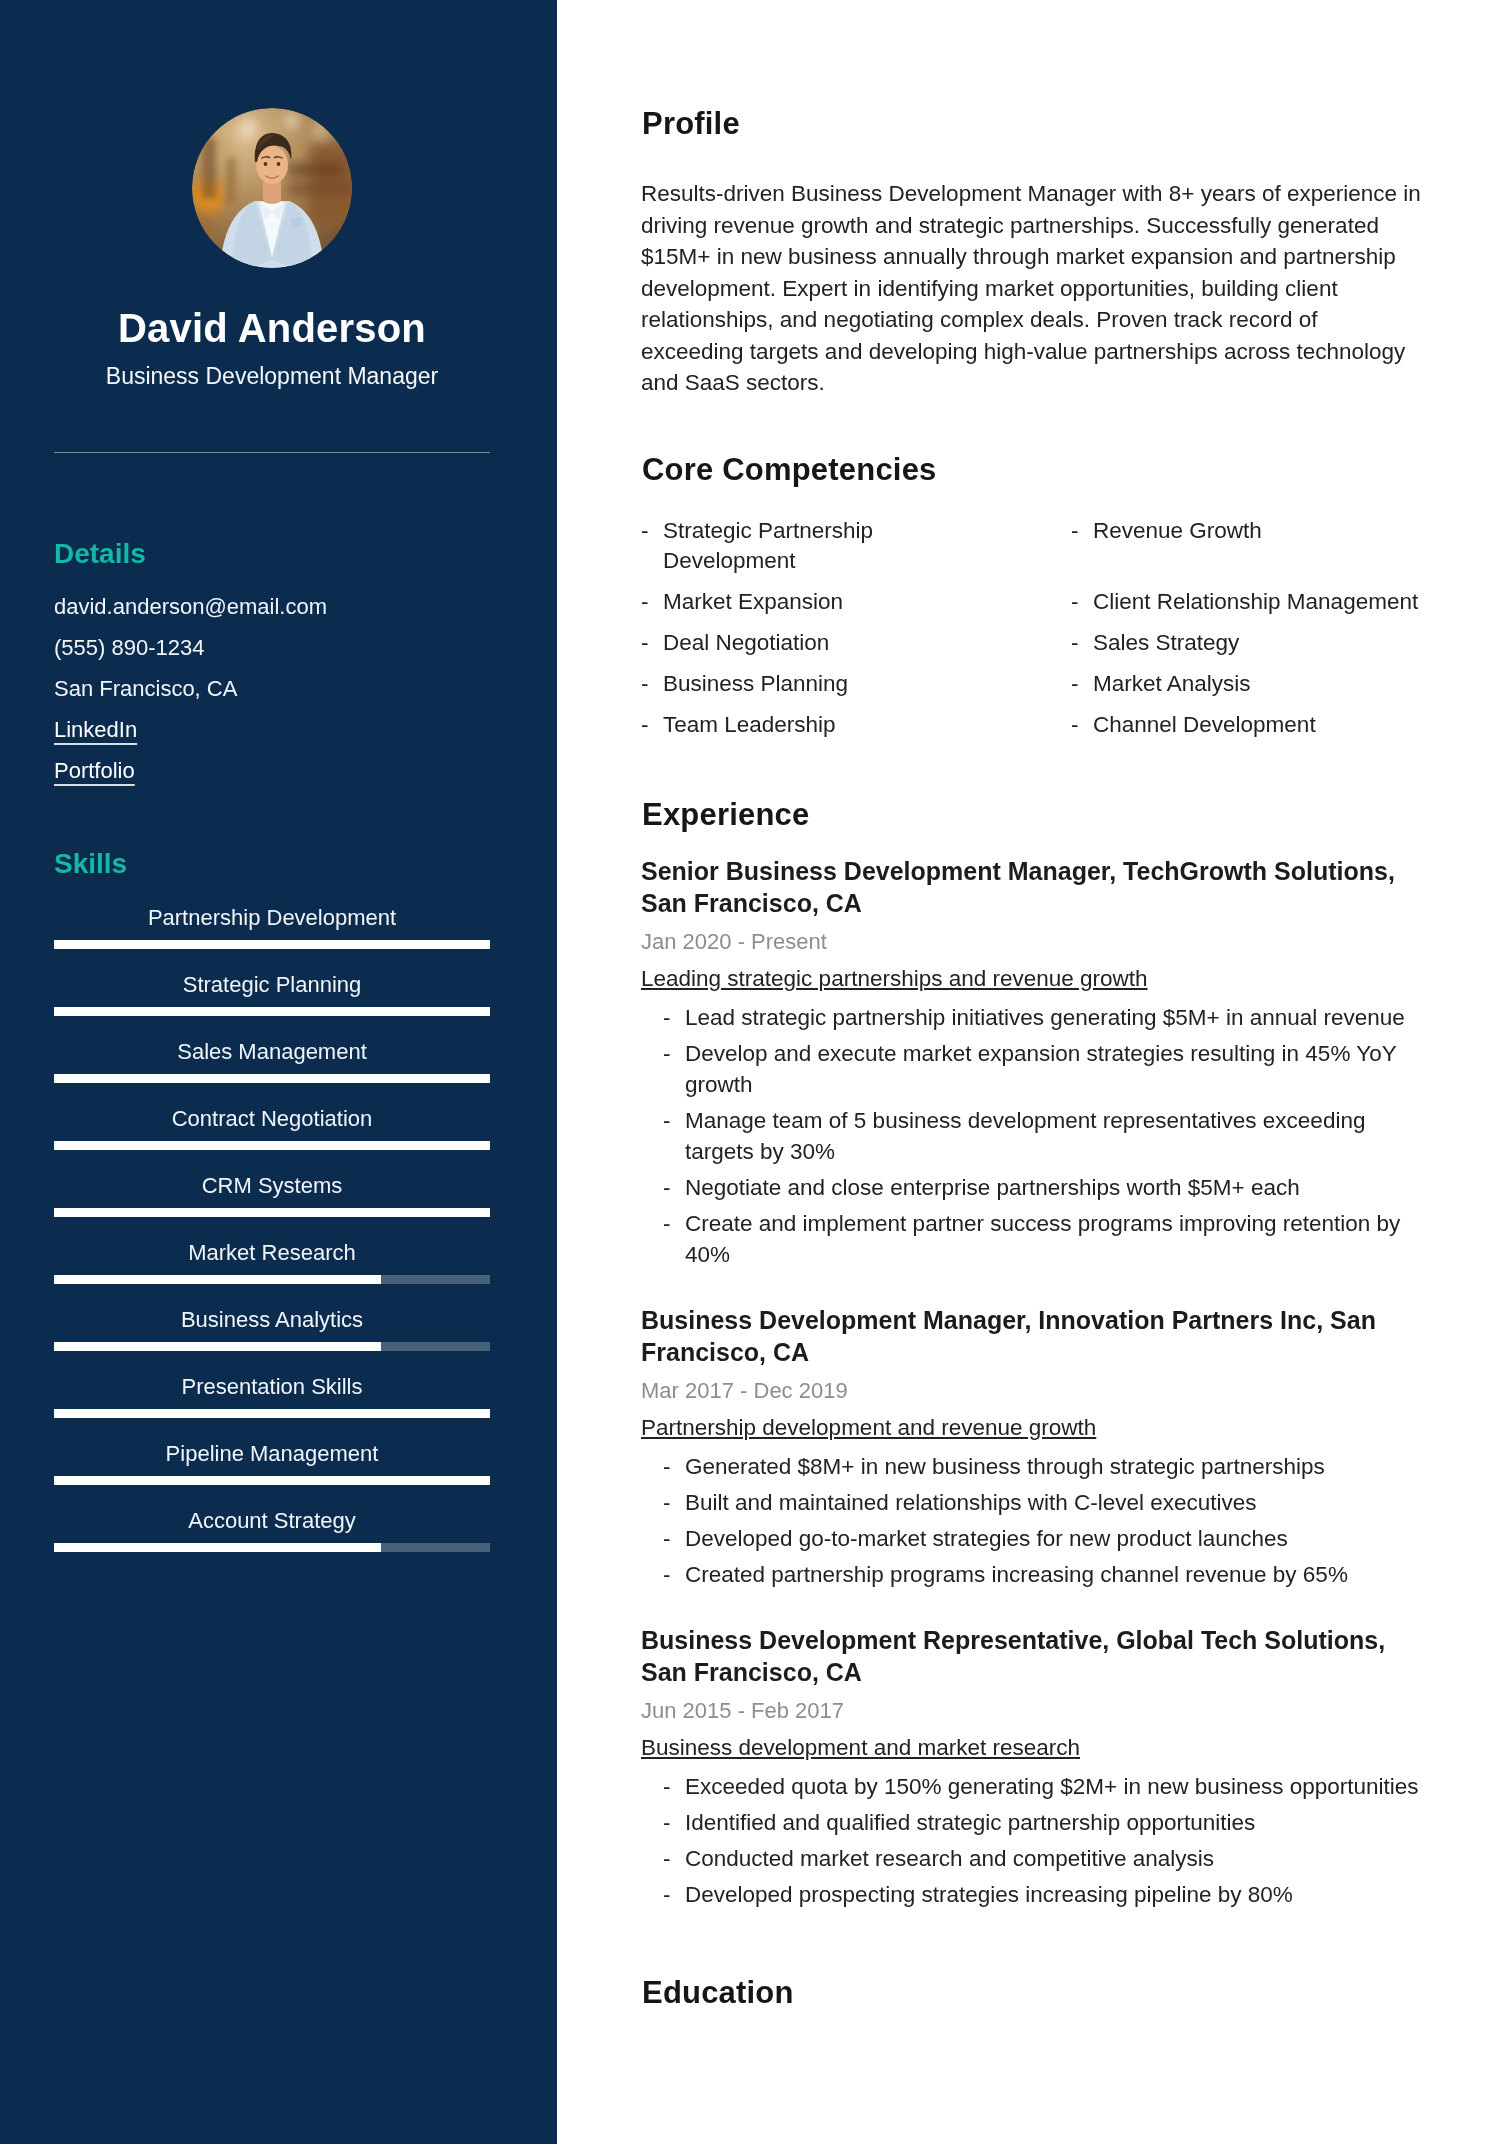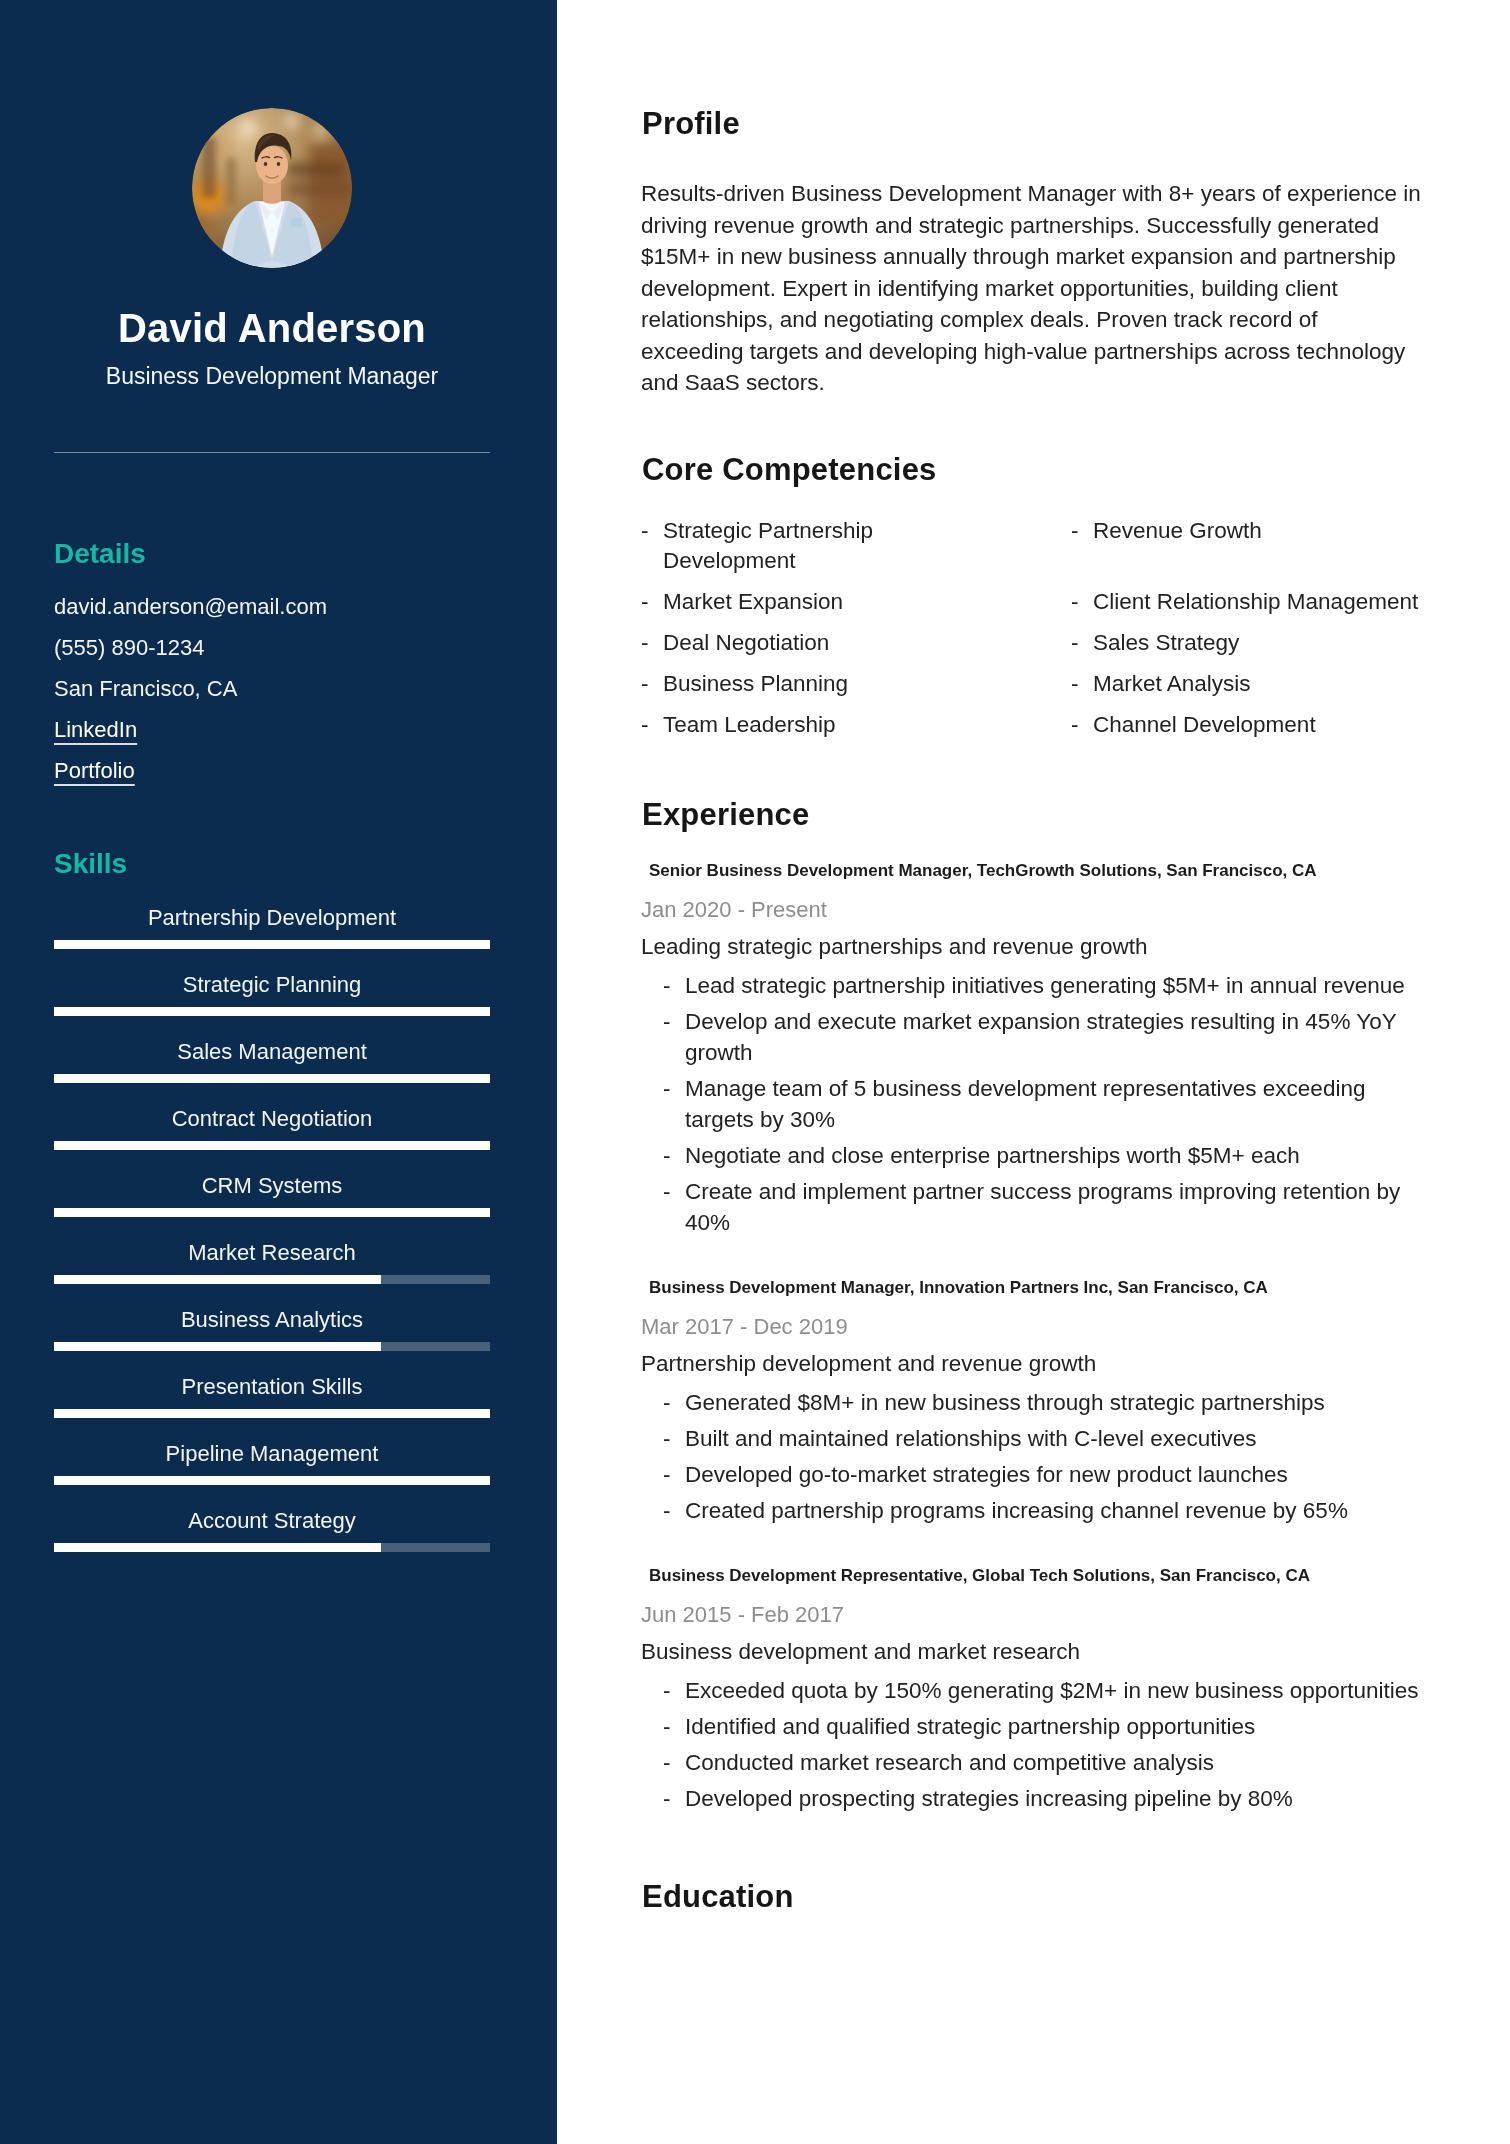--- a/index.html
+++ b/index.html
@@ -90,25 +90,25 @@
     display:grid;grid-template-columns:430px 1fr;
     row-gap:11px;max-width:800px;
   }
   .comp-item{display:flex;font-size:22.5px;line-height:30px;color:var(--body);}
   .comp-dash{flex:0 0 22px;}
   .comp-item.left .comp-text{max-width:300px;}
   .experience{margin-top:56px;}
   .job{margin-top:34px;}
   .job:first-of-type{margin-top:22px;}
   .job-title{
-    font-size:17px;line-height:32px;font-weight:700;
-    color:#1c1c1c;max-width:790px;margin:8px;
+    font-size:25px;line-height:32px;font-weight:700;
+    color:#1c1c1c;max-width:790px;margin:0;
   }
   .job-dates{margin-top:8px;font-size:22px;line-height:30px;color:var(--muted);}
-  .job-summary{margin-top:7px;font-size:22.5px;line-height:30px;color:var(--body);}
+  .job-summary{margin-top:7px;font-size:22.5px;line-height:30px;color:var(--body);text-decoration:underline;}
   .job-bullets{margin-top:8px;}
   .bullet{
     display:flex;max-width:790px;padding-left:22px;
     font-size:22.5px;line-height:31px;color:var(--body);
     margin-bottom:5px;
   }
   .bullet-dash{flex:0 0 22px;}
   .education{margin-top:64px;}
 </style>
 </head>

